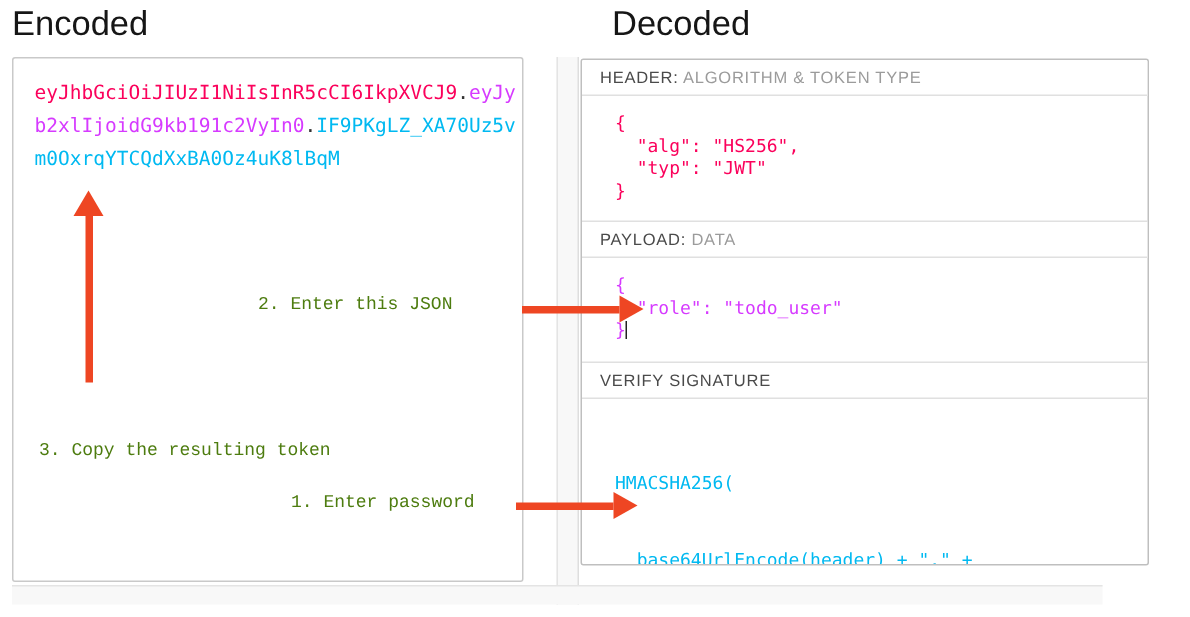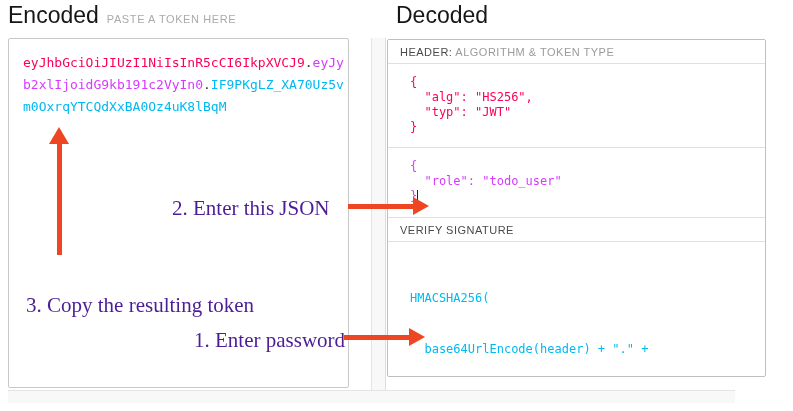--- a/index.html
+++ b/index.html
@@ -40,56 +40,59 @@
     white-space:pre; }
   .sec-body.last { border-bottom:none; }
   .json-red    { color:#fb015b; }
   .json-purple { color:#d63aff; }
   .sig-cyan    { color:#00b9f1; }
   .sig-body { line-height:17px; padding-top:14px; }
   .caret { display:inline-block; width:1px; height:12px; background:#222;
     vertical-align:-2px; }
 
   
-  .ann { position:absolute; color:#4c1d95; font-size:21px; font-family:Liberation Serif, serif;
+  .ann { position:absolute; color:#4d7c0f; font-size:12px; font-family:Liberation Mono, monospace;
     white-space:nowrap; z-index:5; }
   .arrow-part { position:absolute; z-index:5; }
   .shaft-h { height:5px; background:#ee4623; }
   .shaft-v { width:5px; background:#ee4623; }
   .head-right { width:0; height:0; border-top:9px solid transparent;
     border-bottom:9px solid transparent; border-left:16px solid #ee4623; }
   .head-up { width:0; height:0; border-left:10px solid transparent;
     border-right:10px solid transparent; border-bottom:17px solid #ee4623; }
 </style>
 </head>
 <body>
 
 <div class="col-title" style="left:8px;">
   <span class="big">Encoded</span>
-  <span class="sub">PASTE A TOKEN HERE</span>
 </div>
-<div class="col-title" style="left:396px;gap:29px;">
+<div class="col-title" style="left:408px;gap:29px;">
   <span class="big">Decoded</span>
 </div>
 
 <div class="encoded-panel">
   <div class="token-text"><span class="tok-h">eyJhbGciOiJIUzI1NiIsInR5cCI6IkpXVCJ9</span><span class="tok-dot">.</span><span class="tok-p">eyJyb2xlIjoidG9kb191c2VyIn0</span><span class="tok-dot">.</span><span class="tok-s">IF9PKgLZ_XA70Uz5vm0OxrqYTCQdXxBA0Oz4uK8lBqM</span></div>
 </div>
 
 <div class="vstrip"></div>
 <div class="hstrip"></div>
 
 <div class="decoded-panel">
 
   <div class="sec-bar">
     <span class="strong">HEADER:</span>
     <span class="light">ALGORITHM &amp; TOKEN TYPE</span>
   </div>
   <div class="sec-body json-red" style="height:84px;"><div>{</div><div>  "alg": "HS256",</div><div>  "typ": "JWT"</div><div>}</div></div>
 
+  <div class="sec-bar">
+    <span class="strong">PAYLOAD:</span>
+    <span class="light">DATA</span>
+  </div>
   <div class="sec-body json-purple" style="height:70px;"><div>{</div><div>  "role": "todo_user"</div><div><span>}</span><span class="caret"></span></div></div>
 
   <div class="sec-bar">
     <span class="strong">VERIFY SIGNATURE</span>
   </div>
   <div class="sec-body sig-cyan sig-body last">
     <div>HMACSHA256(</div>
     <div>  base64UrlEncode(header) + "." +</div>
     
     

